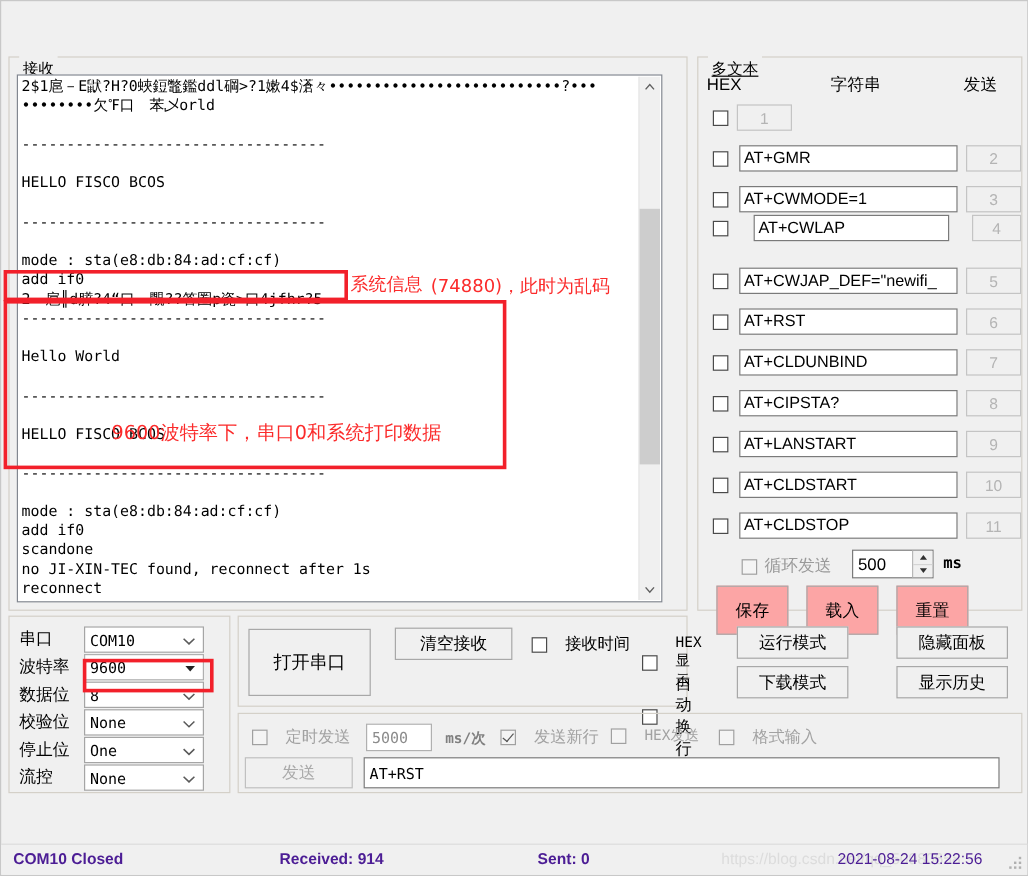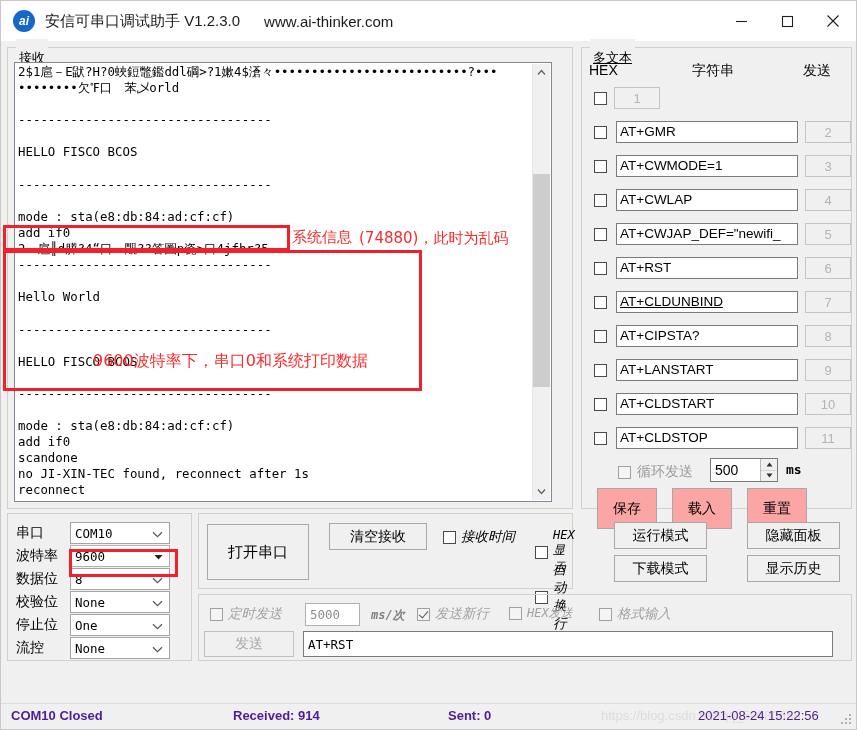--- a/index.html
+++ b/index.html
@@ -94,21 +94,21 @@
   .combo span.cv{padding-left:4px;}
   .combo .chev{position:absolute;right:6px;top:0;height:22px;display:flex;align-items:center;color:#555;font-size:9px;}
   .combo.hl{border:1px solid #b0b0b0;}
   .combo.hl .chev{color:#222;font-size:8px;}
 
   #act-group{left:197px;top:472px;width:375px;height:76px;}
   #opt-group{left:197px;top:553px;width:375px;height:67px;}
   .btn{background:#f0f0f0;border:1px solid #a8a8a8;box-sizing:border-box;
        display:flex;align-items:center;justify-content:center;font-size:14px;color:#000;position:absolute;}
   .btn.dis{color:#a9a9a9;border-color:#c0c0c0;}
-  .chk-row{position:absolute;display:flex;align-items:center;gap:5px;font-size:13.5px;font-style:italic;}
+  .chk-row{position:absolute;display:flex;align-items:center;gap:15px;font-size:13.5px;}
   .chk-row.gray{color:#a2a2a2;}
   .mono{font-family:"DejaVu Sans Mono","Liberation Mono",monospace;font-size:12px;}
 
   #right-btn-zone{position:absolute;left:578px;top:472px;width:273px;height:76px;}
   .txtin{position:absolute;background:#fff;border:1px solid #7a7a7a;box-sizing:border-box;
          font-family:"DejaVu Sans Mono","Liberation Mono",monospace;font-size:12.5px;
          padding:0 4px;display:flex;align-items:center;color:#000;}
   .txtin.gray{color:#8c8c8c;}
 
   
@@ -117,43 +117,20 @@
   .sb-item{position:absolute;top:4px;font-size:13px;font-weight:bold;color:#4c1d95;white-space:nowrap;}
   .watermark{position:absolute;left:600px;top:4px;font-size:13px;color:#dcdcdc;white-space:nowrap;}
   .grip{position:absolute;right:3px;bottom:3px;width:12px;height:12px;}
   .grip i{position:absolute;width:2px;height:2px;background:#b0b0b0;}
 </style>
 </head>
 <body>
 
 <div class="app">
 
-  <div class="titlebar">
-    <div class="logo">ai</div>
-    <div class="title-text">安信可串口调试助手 V1.2.3.0</div>
-    <div class="title-url">www.ai-thinker.com</div>
-    <div class="winbtns">
-      <div class="winbtn">
-        <svg width="13" height="13" viewBox="0 0 13 13">
-            <line x1="1" y1="6.5" x2="12" y2="6.5" stroke="#202020" stroke-width="1.1"></line>
-          </svg>
-      </div>
-      <div class="winbtn">
-        <svg width="13" height="13" viewBox="0 0 13 13">
-            <rect x="1.5" y="1.5" width="10" height="10" fill="none" stroke="#202020" stroke-width="1.1"></rect>
-          </svg>
-      </div>
-      <div class="winbtn">
-        <svg width="14" height="14" viewBox="0 0 14 14">
-            <line x1="1.5" y1="1.5" x2="12.5" y2="12.5" stroke="#202020" stroke-width="1.1"></line>
-            <line x1="12.5" y1="1.5" x2="1.5" y2="12.5" stroke="#202020" stroke-width="1.1"></line>
-          </svg>
-      </div>
-    </div>
-  </div>
 
   <div class="content">
 
     <div class="group" id="recv-group">
       <div class="glabel">接收</div>
       <div class="recv-area">
         <div class="recv-text">2$1扈－E鼣?H?0蛺鋀鼈鑑ddl碙&gt;?1嫰4$濸々••••••••••••••••••••••••••?•••
 ••••••••欠℉口　苯乄orld
 
 ----------------------------------
@@ -218,38 +195,38 @@
           <div class="mt-row" style="top: 72px;">
             <div class="cbx" style="margin-left: 12px;"></div>
             <div class="mt-input" style="margin-left: 9px; width: 182px;">AT+GMR</div>
             <div class="mt-btn" style="margin-left: 7px;">2</div>
           </div>
           <div class="mt-row" style="top: 106px;">
             <div class="cbx" style="margin-left: 12px;"></div>
             <div class="mt-input" style="margin-left: 9px; width: 182px;">AT+CWMODE=1</div>
             <div class="mt-btn" style="margin-left: 7px;">3</div>
           </div>
-          <div class="mt-row" style="top: 140px;">
+          <div class="mt-row" style="top: 130px; gap: 12px;">
             <div class="cbx" style="margin-left: 12px;"></div>
             <div class="mt-input" style="margin-left: 9px; width: 182px;">AT+CWLAP</div>
             <div class="mt-btn" style="margin-left: 7px;">4</div>
           </div>
           <div class="mt-row" style="top: 174px;">
             <div class="cbx" style="margin-left: 12px;"></div>
             <div class="mt-input" style="margin-left: 9px; width: 182px;">AT+CWJAP_DEF="newifi_</div>
             <div class="mt-btn" style="margin-left: 7px;">5</div>
           </div>
           <div class="mt-row" style="top: 208px;">
             <div class="cbx" style="margin-left: 12px;"></div>
             <div class="mt-input" style="margin-left: 9px; width: 182px;">AT+RST</div>
             <div class="mt-btn" style="margin-left: 7px;">6</div>
           </div>
           <div class="mt-row" style="top: 242px;">
             <div class="cbx" style="margin-left: 12px;"></div>
-            <div class="mt-input" style="margin-left: 9px; width: 182px; text-decoration: underline;">AT+CLDUNBIND</div>
+            <div class="mt-input" style="margin-left: 9px; width: 182px;">AT+CLDUNBIND</div>
             <div class="mt-btn" style="margin-left: 7px;">7</div>
           </div>
           <div class="mt-row" style="top: 276px;">
             <div class="cbx" style="margin-left: 12px;"></div>
             <div class="mt-input" style="margin-left: 9px; width: 182px;">AT+CIPSTA?</div>
             <div class="mt-btn" style="margin-left: 7px;">8</div>
           </div>
           <div class="mt-row" style="top: 310px;">
             <div class="cbx" style="margin-left: 12px;"></div>
             <div class="mt-input" style="margin-left: 9px; width: 182px;">AT+LANSTART</div>

